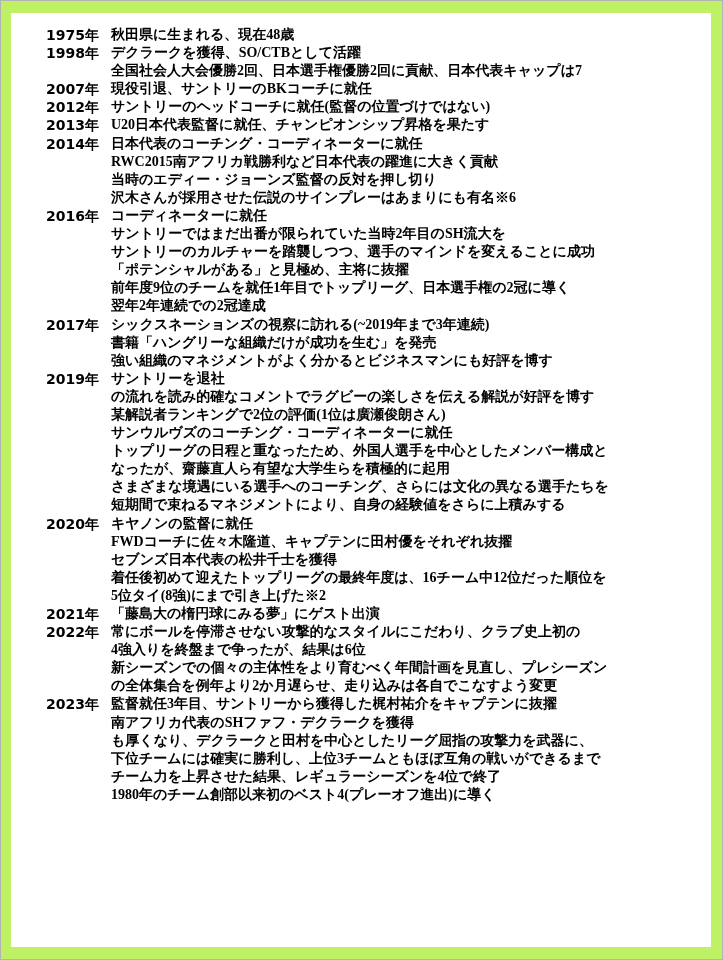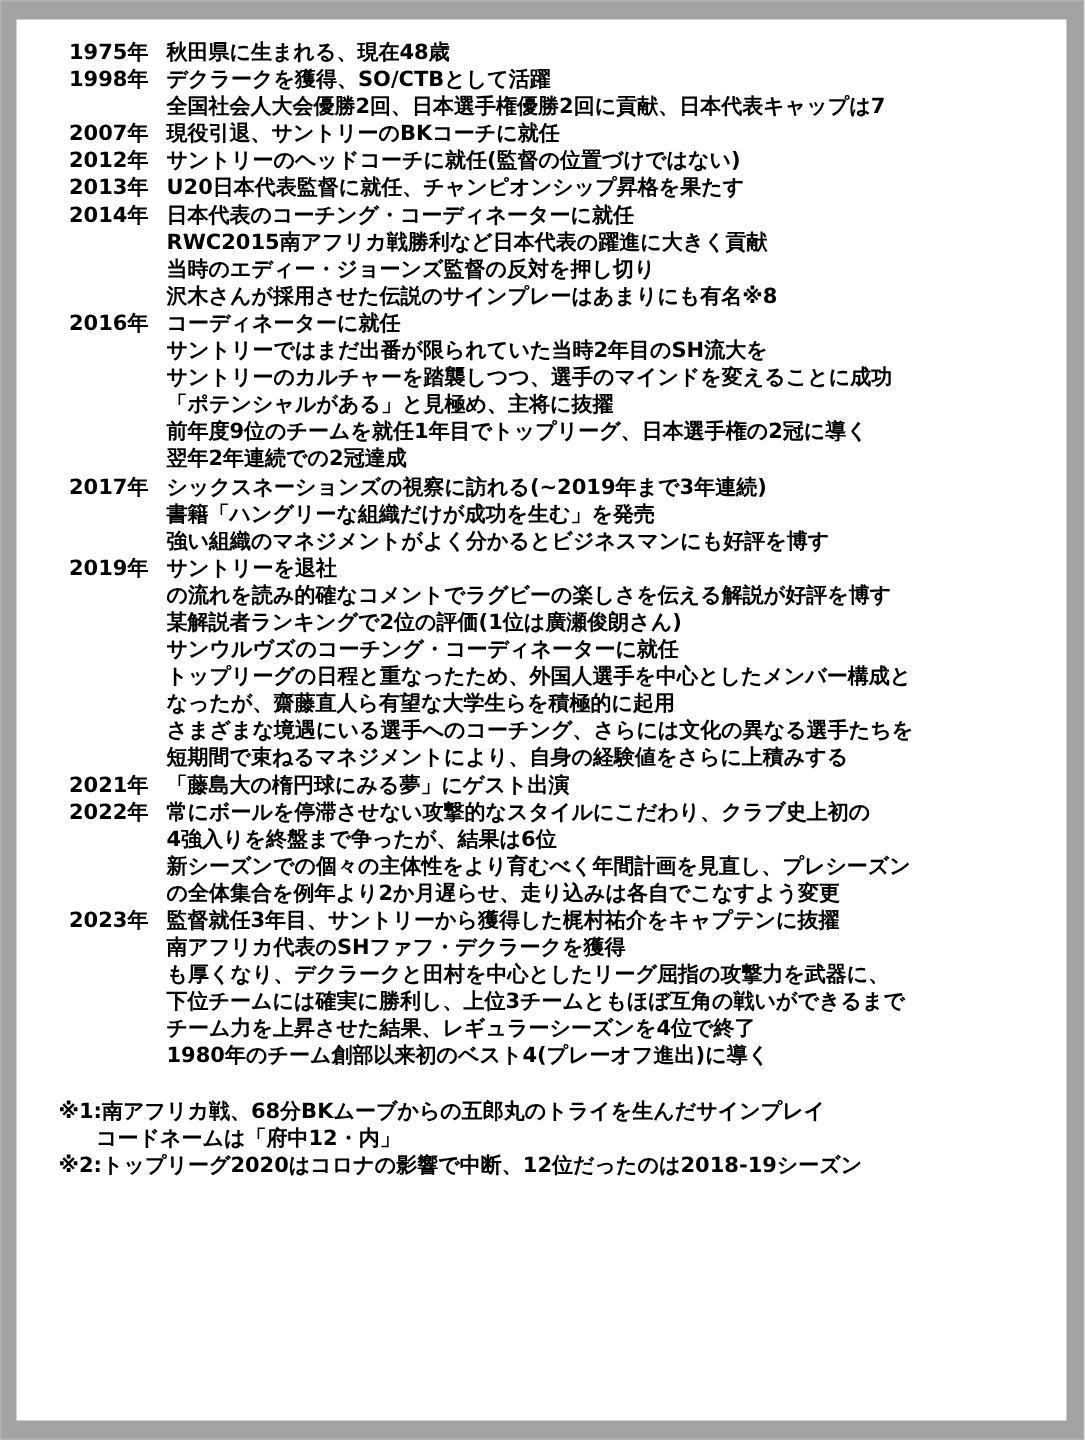--- a/index.html
+++ b/index.html
@@ -5,21 +5,21 @@
   html, body {
     margin: 0;
     padding: 0;
     background: #ffffff;
   }
   .frame {
     position: relative;
     width: 723px;
     height: 960px;
     box-sizing: border-box;
-    background: #a3a3a3;
+    background: #bef264;
     border: 1px solid #b3b3b3;
     overflow: hidden;
     font-family: "DejaVu Sans", "Liberation Sans", sans-serif;
   }
   .page {
     position: absolute;
     top: 12px;
     left: 10px;
     right: 11px;
     bottom: 12px;
@@ -41,20 +41,21 @@
   .year {
     flex: 0 0 65px;
     white-space: nowrap;
   }
   .entry-lines {
     flex: 1 1 auto;
     min-width: 0;
   }
   .entry-line {
     white-space: nowrap;
+    font-family: Liberation Serif, serif;
   }
   .footnotes {
     margin-top: 18.1px;
     margin-left: -7px;
   }
   .footnote-first {
     white-space: nowrap;
   }
   .footnote-cont {
     padding-left: 25px;
@@ -101,21 +102,21 @@
             <div class="entry-lines">
               <div class="entry-line">U20日本代表監督に就任、チャンピオンシップ昇格を果たす</div>
             </div>
           </div>
           <div class="entry">
             <div class="year">2014年</div>
             <div class="entry-lines">
               <div class="entry-line">日本代表のコーチング・コーディネーターに就任</div>
               <div class="entry-line">RWC2015南アフリカ戦勝利など日本代表の躍進に大きく貢献</div>
               <div class="entry-line">当時のエディー・ジョーンズ監督の反対を押し切り</div>
-              <div class="entry-line">沢木さんが採用させた伝説のサインプレーはあまりにも有名※8</div>
+              <div class="entry-line">沢木さんが採用させた伝説のサインプレーはあまりにも有名※6</div>
             </div>
           </div>
           <div class="entry">
             <div class="year">2016年</div>
             <div class="entry-lines">
               <div class="entry-line">コーディネーターに就任</div>
               <div class="entry-line">サントリーではまだ出番が限られていた当時2年目のSH流大を</div>
               <div class="entry-line">サントリーのカルチャーを踏襲しつつ、選手のマインドを変えることに成功</div>
               <div class="entry-line">「ポテンシャルがある」と見極め、主将に抜擢</div>
               <div class="entry-line">前年度9位のチームを就任1年目でトップリーグ、日本選手権の2冠に導く</div>
@@ -137,20 +138,30 @@
               <div class="entry-line">の流れを読み的確なコメントでラグビーの楽しさを伝える解説が好評を博す</div>
               <div class="entry-line">某解説者ランキングで2位の評価(1位は廣瀬俊朗さん)</div>
               <div class="entry-line">サンウルヴズのコーチング・コーディネーターに就任</div>
               <div class="entry-line">トップリーグの日程と重なったため、外国人選手を中心としたメンバー構成と</div>
               <div class="entry-line">なったが、齋藤直人ら有望な大学生らを積極的に起用</div>
               <div class="entry-line">さまざまな境遇にいる選手へのコーチング、さらには文化の異なる選手たちを</div>
               <div class="entry-line">短期間で束ねるマネジメントにより、自身の経験値をさらに上積みする</div>
             </div>
           </div>
           <div class="entry">
+            <div class="year">2020年</div>
+            <div class="entry-lines">
+              <div class="entry-line">キヤノンの監督に就任</div>
+              <div class="entry-line">FWDコーチに佐々木隆道、キャプテンに田村優をそれぞれ抜擢</div>
+              <div class="entry-line">セブンズ日本代表の松井千士を獲得</div>
+              <div class="entry-line">着任後初めて迎えたトップリーグの最終年度は、16チーム中12位だった順位を</div>
+              <div class="entry-line">5位タイ(8強)にまで引き上げた※2</div>
+            </div>
+          </div>
+          <div class="entry">
             <div class="year">2021年</div>
             <div class="entry-lines">
               <div class="entry-line">「藤島大の楕円球にみる夢」にゲスト出演</div>
             </div>
           </div>
           <div class="entry">
             <div class="year">2022年</div>
             <div class="entry-lines">
               <div class="entry-line">常にボールを停滞させない攻撃的なスタイルにこだわり、クラブ史上初の</div>
               <div class="entry-line">4強入りを終盤まで争ったが、結果は6位</div>
@@ -163,24 +174,15 @@
             <div class="entry-lines">
               <div class="entry-line">監督就任3年目、サントリーから獲得した梶村祐介をキャプテンに抜擢</div>
               <div class="entry-line">南アフリカ代表のSHファフ・デクラークを獲得</div>
               <div class="entry-line">も厚くなり、デクラークと田村を中心としたリーグ屈指の攻撃力を武器に、</div>
               <div class="entry-line">下位チームには確実に勝利し、上位3チームともほぼ互角の戦いができるまで</div>
               <div class="entry-line">チーム力を上昇させた結果、レギュラーシーズンを4位で終了</div>
               <div class="entry-line">1980年のチーム創部以来初のベスト4(プレーオフ進出)に導く</div>
             </div>
           </div>
         </div>
-      <div id="footnotes" class="footnotes">
-          <div>
-            <div class="footnote-first"><span class="fn-marker">※1:</span><span>南アフリカ戦、68分BKムーブからの五郎丸のトライを生んだサインプレイ</span></div>
-            <div class="footnote-cont">コードネームは「府中12・内」</div>
-          </div>
-          <div>
-            <div class="footnote-first"><span class="fn-marker">※2:</span><span>トップリーグ2020はコロナの影響で中断、12位だったのは2018-19シーズン</span></div>
-          </div>
-        </div>
     </div>
   </div>
 </div>
 
 </body></html>

